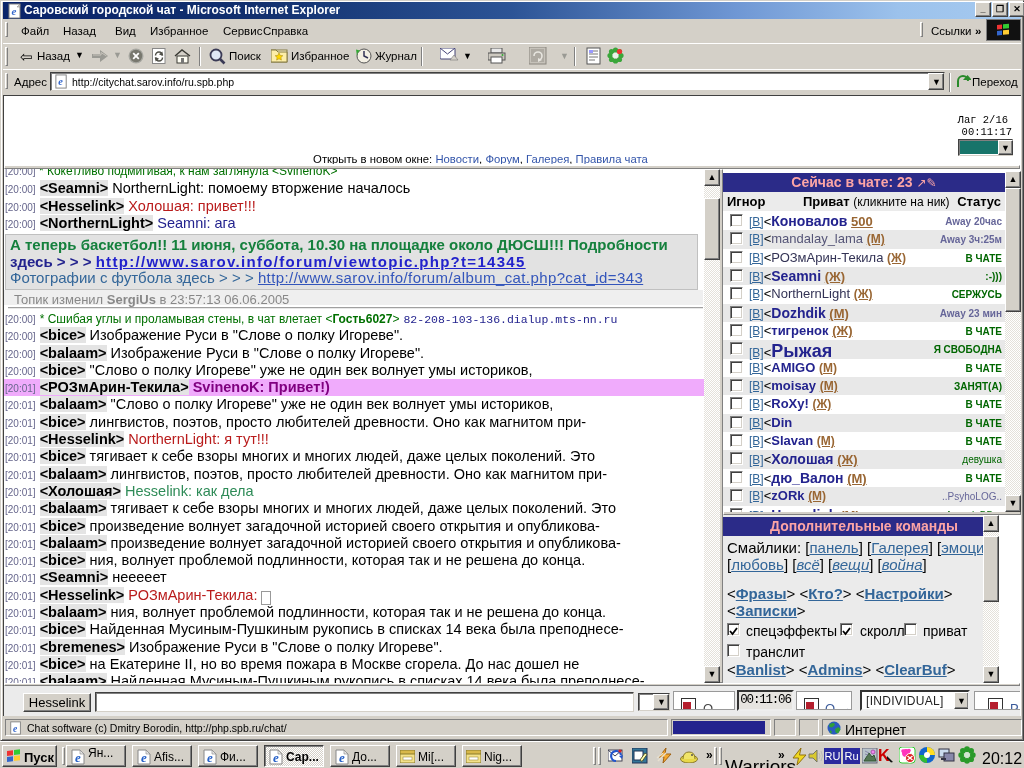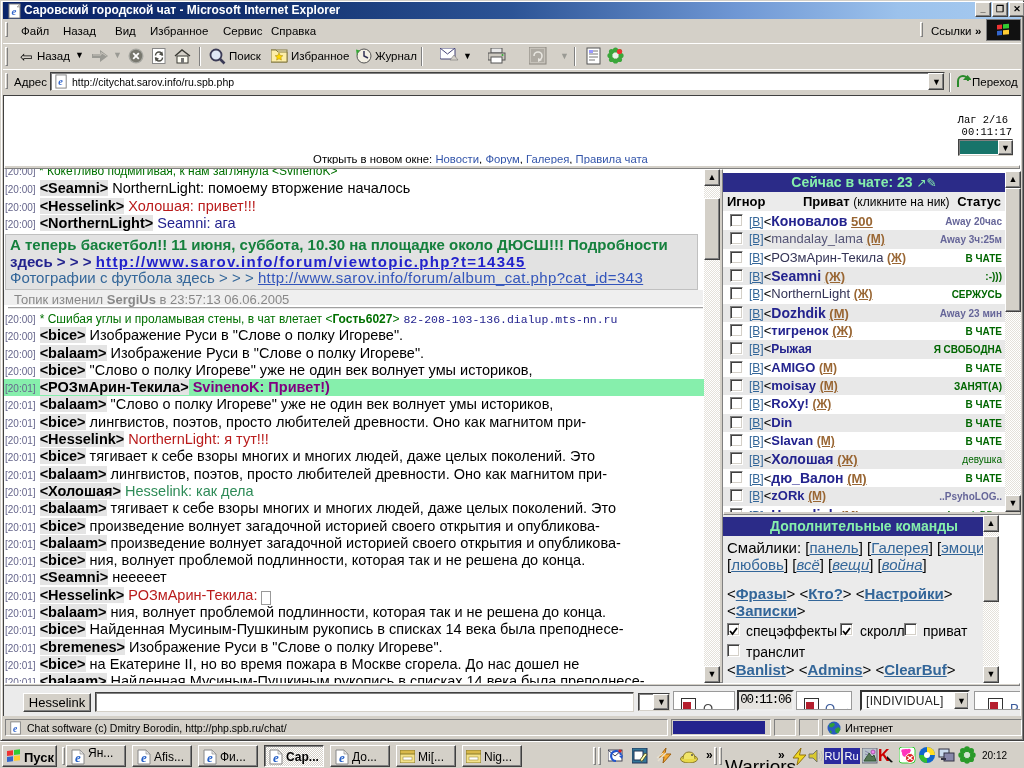--- a/index.html
+++ b/index.html
@@ -21,21 +21,21 @@
 
 #page{left:3px;top:95px;width:1018px;height:621px;background:#fff;border-top:1px solid #404040;border-left:1px solid #404040}
 
 #status{left:3px;top:716px;width:1018px;height:22px;background:#d4d0c8;font-size:12px}
 .spane{position:absolute;top:3px;height:17px;border:1px solid;border-color:#808080 #fff #fff #808080}
 
 #taskbar{left:0;top:741px;width:1024px;height:27px;background:#d4d0c8;border-top:1px solid #fff}
 .tkbtn{position:absolute;top:3px;height:22px;background:#d4d0c8;border:1px solid;border-color:#fff #404040 #404040 #fff;box-shadow:inset -1px -1px 0 #808080;font-size:12px;overflow:hidden;white-space:nowrap}
 .tkbtn.pressed{border-color:#404040 #fff #fff #404040;box-shadow:inset 1px 1px 0 #808080;background-image:conic-gradient(#fff 90deg,#d4d0c8 90deg 180deg,#fff 180deg 270deg,#d4d0c8 270deg);background-size:2px 2px;font-weight:bold}
 
-.navyhdr{background:#2b2b88;color:#86efac;font-weight:bold;text-align:center}
+.navyhdr{background:#2b2b88;color:#fca5a5;font-weight:bold;text-align:center}
 a{text-decoration:underline}
 
 .sb{position:absolute;width:16px;background:#f1efe9;background-image:conic-gradient(#fff 90deg,#e4e1da 90deg 180deg,#fff 180deg 270deg,#e4e1da 270deg);background-size:2px 2px}
 .sbbtn{position:absolute;left:0;width:16px;height:17px;background:#d4d0c8;border:1px solid;border-color:#fff #404040 #404040 #fff;box-shadow:inset -1px -1px 0 #808080;text-align:center;font-size:9px;color:#000;line-height:15px}
 .sbthumb{position:absolute;left:0;width:16px;background:#d4d0c8;border:1px solid;border-color:#fff #404040 #404040 #fff;box-shadow:inset -1px -1px 0 #808080}
 
 #topframe{left:4px;top:97px;width:1016px;height:67px;background:#fff;overflow:hidden}
 #chatframe{left:4px;top:169px;width:716px;height:514px;background:#fff;overflow:hidden;font-size:14.5px}
 .l{white-space:nowrap;line-height:17.3px;height:17.3px;padding-left:1px}
 .ts{color:#66668c;font-size:10px}
@@ -73,21 +73,21 @@
    <span class="tbtn" style="left:989px">❐</span>
    <span class="tbtn" style="left:1006px;font-weight:bold">✕</span>
  </div>
  <div id="menubar" class="abs">
    <span class="grip" style="left:2px;top:3px;height:15px"></span>
    <span class="mitem" style="left:18px">Файл</span>
    <span class="mitem" style="left:60px">Назад</span>
    <span class="mitem" style="left:112px">Вид</span>
    <span class="mitem" style="left:147px">Избранное</span>
    <span class="mitem" style="left:220px">Сервис</span>
-   <span class="mitem" style="left:268px">Справка</span>
+   <span class="mitem" style="left:260px">Справка</span>
    <span class="grip" style="left:917px;top:3px;height:15px"></span>
    <span class="mitem" style="left:928px">Ссылки</span>
    <span class="mitem" style="left:972px;font-weight:bold">»</span>
    <span class="abs" style="left:983px;top:0;width:35px;height:22px;background:#111;border:1px solid #808080">
      <svg width="33" height="20" viewBox="0 0 33 20">
           <g transform="translate(10,4)">
             <rect x="0" y="1" width="5" height="4.5" fill="#e33" transform="skewY(-6)"></rect>
             <rect x="6" y="1" width="6" height="4.5" fill="#3c3" transform="skewY(-6)"></rect>
             <rect x="0" y="7" width="5" height="4.5" fill="#36c" transform="skewY(-6)"></rect>
             <rect x="6" y="7" width="6" height="4.5" fill="#fc3" transform="skewY(-6)"></rect>
@@ -227,21 +227,21 @@
      <div><b style="color:#15803d">А теперь баскетбол!! 11 июня, суббота, 10.30 на площадке около ДЮСШ!!! Подробности</b></div>
      <div><b style="color:#23238e">здесь &gt; &gt; &gt; <a style="color:#2222cc;letter-spacing:1.3px">http://www.sarov.info/forum/viewtopic.php?t=14345</a></b></div>
      <div style="color:#336699;font-size:15px;font-weight:normal">Фотографии с футбола здесь &gt; &gt; &gt; <a style="color:#3355bb;letter-spacing:0.4px">http://www.sarov.info/forum/album_cat.php?cat_id=343</a></div>
    </div>
    <div style="padding:2px 0 0 10px;color:#888;font-size:13px;height:15px;background:#efefef;margin-right:17px">Топик изменил <b>SergiUs</b> в 23:57:13 06.06.2005</div>
    <div style="border-top:1px solid #a0a0a0;border-bottom:1px solid #e8e8e8;margin:2px 17px 1px 4px"></div>
    <div class="l"><span class="ts">[20:00]</span> <span class="grn">* Сшибая углы и проламывая стены, в чат влетает &lt;<b>Гость6027</b>&gt;</span> <span class="mono" style="color:#23238e">82-208-103-136.dialup.mts-nn.ru</span></div>
    <div class="l"><span class="ts">[20:00]</span> <span class="nick">&lt;bice&gt;</span> Изображение Руси в "Слове о полку Игореве".</div>
    <div class="l"><span class="ts">[20:00]</span> <span class="nick">&lt;balaam&gt;</span> Изображение Руси в "Слове о полку Игореве".</div>
    <div class="l"><span class="ts">[20:00]</span> <span class="nick">&lt;bice&gt;</span> "Слово о полку Игореве" уже не один век волнует умы историков,</div>
-   <div class="l" style="background:#86efac"><span class="ts">[20:01]</span> <span class="nick">&lt;РОЗмАрин-Текила&gt;</span> <span class="mpu">SvinenoK: Привет!)</span></div>
+   <div class="l" style="background:#f0abfc"><span class="ts">[20:01]</span> <span class="nick">&lt;РОЗмАрин-Текила&gt;</span> <span class="mpu">SvinenoK: Привет!)</span></div>
    <div class="l"><span class="ts">[20:01]</span> <span class="nick">&lt;balaam&gt;</span> "Слово о полку Игореве" уже не один век волнует умы историков,</div>
    <div class="l"><span class="ts">[20:01]</span> <span class="nick">&lt;bice&gt;</span> лингвистов, поэтов, просто любителей древности. Оно как магнитом при-</div>
    <div class="l"><span class="ts">[20:01]</span> <span class="nick">&lt;Hesselink&gt;</span> <span class="mrd">NorthernLight: я тут!!!</span></div>
    <div class="l"><span class="ts">[20:01]</span> <span class="nick">&lt;bice&gt;</span> тягивает к себе взоры многих и многих людей, даже целых поколений. Это</div>
    <div class="l"><span class="ts">[20:01]</span> <span class="nick">&lt;balaam&gt;</span> лингвистов, поэтов, просто любителей древности. Оно как магнитом при-</div>
    <div class="l"><span class="ts">[20:01]</span> <span class="nick">&lt;Холошая&gt;</span> <span class="mtl">Hesselink: как дела</span></div>
    <div class="l"><span class="ts">[20:01]</span> <span class="nick">&lt;balaam&gt;</span> тягивает к себе взоры многих и многих людей, даже целых поколений. Это</div>
    <div class="l"><span class="ts">[20:01]</span> <span class="nick">&lt;bice&gt;</span> произведение волнует загадочной историей своего открытия и опубликова-</div>
    <div class="l"><span class="ts">[20:01]</span> <span class="nick">&lt;balaam&gt;</span> произведение волнует загадочной историей своего открытия и опубликова-</div>
    <div class="l"><span class="ts">[20:01]</span> <span class="nick">&lt;bice&gt;</span> ния, волнует проблемой подлинности, которая так и не решена до конца.</div>
@@ -297,21 +297,21 @@
           <span class="ctt"><span class="blink">[B]</span>&lt;<span class="unick" style="font-size:14px">Dozhdik</span> <a class="gen" style="font-size:13px">(М)</a></span>
           <span class="stb">Away 23 мин</span>
         </div>
    <div class="urow">
           <span class="cb" style="left:7px;top:2px"></span>
           <span class="ctt"><span class="blink">[B]</span>&lt;<span class="unick">тигренок</span> <a class="gen" style="font-size:13px">(Ж)</a></span>
           <span class="st">В ЧАТЕ</span>
         </div>
    <div class="urow alt">
           <span class="cb" style="left:7px;top:2px"></span>
-          <span class="ctt"><span class="blink">[B]</span>&lt;<span class="unick" style="font-size:12px">Рыжая</span></span>
+          <span class="ctt"><span class="blink">[B]</span>&lt;<span class="unick" style="font-size:18px">Рыжая</span></span>
           <span class="st">Я СВОБОДНА</span>
         </div>
    <div class="urow">
           <span class="cb" style="left:7px;top:2px"></span>
           <span class="ctt"><span class="blink">[B]</span>&lt;<span class="unick">AMIGO</span> <a class="gen">(М)</a></span>
           <span class="st">В ЧАТЕ</span>
         </div>
    <div class="urow alt">
           <span class="cb" style="left:7px;top:2px"></span>
           <span class="ctt"><span class="blink">[B]</span>&lt;<span class="unick">moisay</span> <a class="gen">(М)</a></span>
@@ -338,21 +338,21 @@
           <span class="st" style="font-weight:normal">девушка</span>
         </div>
    <div class="urow">
           <span class="cb" style="left:7px;top:2px"></span>
           <span class="ctt"><span class="blink">[B]</span>&lt;<span class="unick" style="font-size:14px">дю_Валон</span> <a class="gen" style="font-size:13px">(М)</a></span>
           <span class="st">В ЧАТЕ</span>
         </div>
    <div class="urow alt">
           <span class="cb" style="left:7px;top:2px"></span>
           <span class="ctt"><span class="blink">[B]</span>&lt;<span class="unick">zORk</span> <a class="gen">(М)</a></span>
-          <span class="stb" style="font-weight:bold">..PsyhoLOG..</span>
+          <span class="stb" style="font-weight:normal">..PsyhoLOG..</span>
         </div>
    <div class="urow">
           <span class="cb" style="left:7px;top:2px"></span>
           <span class="ctt"><span class="blink">[B]</span>&lt;<span class="unick" style="font-size:14px">Hesselink</span> <a class="gen" style="font-size:13px">(М)</a></span>
           <span class="st" style="font-weight:normal">free cluBBer</span>
         </div>
   </div>
   <div class="sb" style="right:0;top:0;height:341px">
    <span class="sbbtn" style="top:0">▲</span>
    <span class="sbthumb" style="top:17px;height:124px"></span>
@@ -430,21 +430,21 @@
    <span class="spane" style="left:668px;width:100px">
         <span class="abs" style="left:1px;top:1px;width:92px;height:13px;background:#23238e"></span>
       </span>
    <span class="spane" style="left:771px;width:22px"></span>
    <span class="spane" style="left:796px;width:20px"></span>
    <span class="spane" style="left:819px;width:200px"></span>
    <svg class="abs" style="left:824px;top:5px" width="14" height="14">
         <circle cx="7" cy="7" r="6.5" fill="#2a5ac0"></circle>
         <path d="M2 4 q2 -2.5 5 -2 l1 2 -3 2.5 -2.5 -.5z M8 8 l3.5 -2 2 2.5 -2.5 4 -2.5 -1z M3 9 l2 1.5 -1 2.5 q-2 -1.5 -1 -4z" fill="#2e9e38"></path>
       </svg>
-   <span class="abs" style="left:842px;top:6px;font-size:11px">Интернет</span>
+   <span class="abs" style="left:842px;top:6px;font-size:14px">Интернет</span>
  </div>
  <div id="taskbar" class="abs">
    <span class="tkbtn" style="left:2px;width:55px">
      <svg class="abs" style="left:3px;top:3px" width="16" height="14" viewBox="0 0 16 14">
           <g transform="translate(1,1)">
             <rect x="0" y="1" width="6" height="5" fill="#e33" transform="skewY(-8)"></rect>
             <rect x="7" y="1" width="6" height="5" fill="#3c3" transform="skewY(-8)"></rect>
             <rect x="0" y="7" width="6" height="5" fill="#36c" transform="skewY(-8)"></rect>
             <rect x="7" y="7" width="6" height="5" fill="#fc3" transform="skewY(-8)"></rect>
           </g>
@@ -581,15 +581,15 @@
           <circle cx="8.5" cy="14" r="2.7"></circle>
           <circle cx="3" cy="8.5" r="2.7"></circle>
           <circle cx="14" cy="8.5" r="2.7"></circle>
           <circle cx="4.6" cy="4.6" r="2.7"></circle>
           <circle cx="12.4" cy="4.6" r="2.7"></circle>
           <circle cx="4.6" cy="12.4" r="2.7"></circle>
           <circle cx="12.4" cy="12.4" r="2.7"></circle>
         </g>
         <circle cx="8.5" cy="8.5" r="2.6" fill="#cfe8cf"></circle>
       </svg>
-   <span class="abs" style="left:982px;top:8px;font-size:10px">20:12</span>
+   <span class="abs" style="left:982px;top:8px;font-size:16px">20:12</span>
  </div>
 </div>
 
 </body></html>

